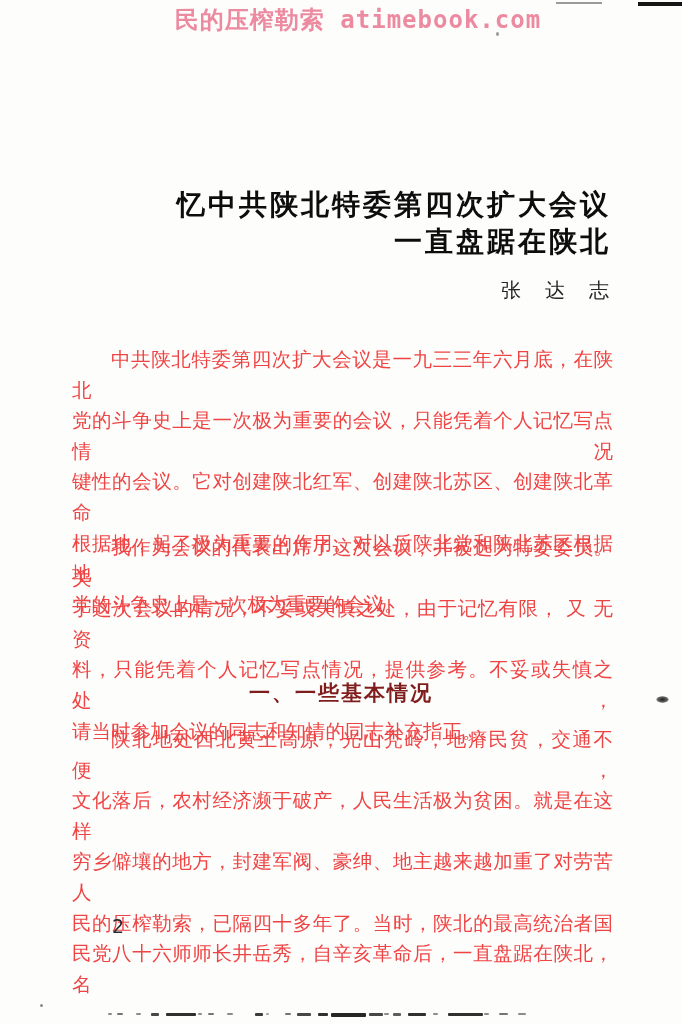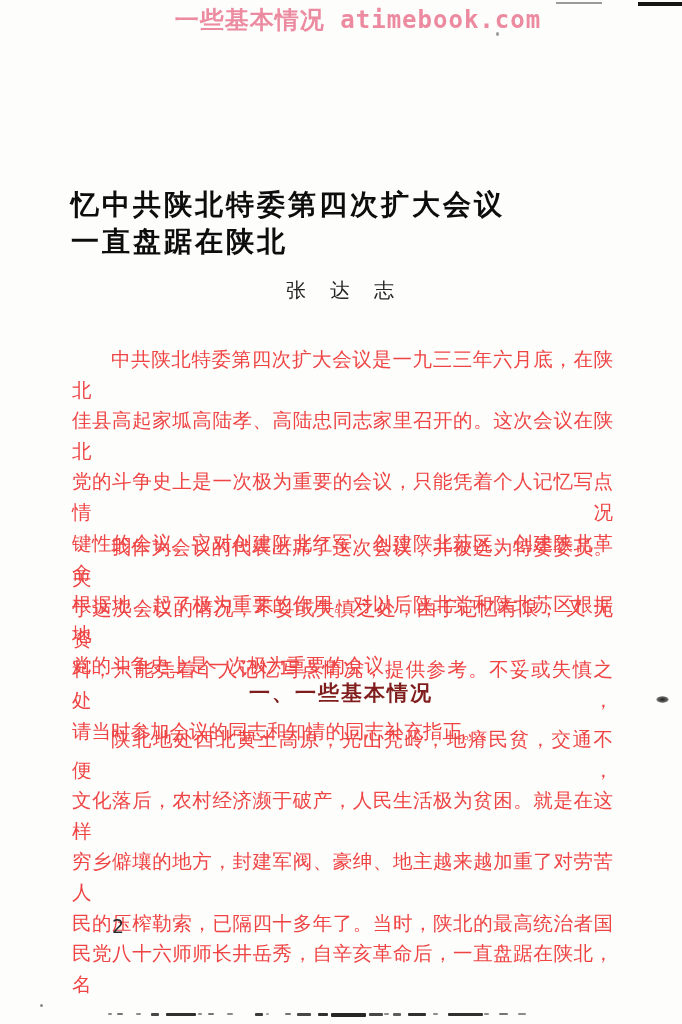--- a/index.html
+++ b/index.html
@@ -25,26 +25,26 @@
   .mark-top-black{left:638px;top:2px;width:44px;height:4px;background:#151515;}
   .smudge-right{
     left:656px;top:696px;width:13px;height:7px;border-radius:50%;
     background:radial-gradient(ellipse at center,#222 0%,#666 55%,transparent 75%);
   }
   .speck-bl{left:40px;top:1004px;width:3px;height:3px;background:#8a8a8a;border-radius:50%;}
   .speck-top{left:496px;top:32px;width:3px;height:4px;background:#9a9a9a;border-radius:50%;}
 
   .title{
     position:absolute;top:186px;left:71px;width:540px;margin:0;
-    text-align:left;color:#0d0d0d;
+    text-align:right;color:#0d0d0d;
     font-size:28px;font-weight:bold;line-height:37px;letter-spacing:3px;
   }
   .author{
     position:absolute;top:277px;left:71px;width:540px;
-    text-align:center;color:#262626;
+    text-align:right;color:#262626;
     font-size:20px;letter-spacing:2px;
   }
   .para{position:absolute;left:72px;width:541px;color:#ef4444;}
   .line{
     line-height:30.6px;font-size:19.5px;
     text-align:justify;text-align-last:justify;
     white-space:pre-wrap;
   }
   .line.indent{text-indent:2em;}
   .line.short{text-align-last:left;}
@@ -62,38 +62,37 @@
   }
   
   .bottom-frags{position:absolute;left:0;top:1013px;width:682px;height:6px;}
   .bottom-frags span{position:absolute;top:0;background:#1a1a1a;border-radius:1px;display:block;}
 </style>
 </head>
 <body>
 
 <div class="page">
 
-  <div class="watermark">一些基本情况 atimebook.com</div>
+  <div class="watermark">民的压榨勒索 atimebook.com</div>
 
   <div class="mark mark-top-gray"></div>
   <div class="mark mark-top-black"></div>
   <div class="mark speck-top"></div>
   <div class="mark smudge-right"></div>
   <div class="mark speck-bl"></div>
 
   <h1 class="title">
     <div>忆中共陕北特委第四次扩大会议</div>
     <div>一直盘踞在陕北</div>
   </h1>
 
   <div class="author">张　达　志</div>
 
   <div class="para p1">
     <div class="line indent">中共陕北特委第四次扩大会议是一九三三年六月底，在陕北</div>
-    <div class="line">佳县高起家坬高陆孝、高陆忠同志家里召开的。这次会议在陕北</div>
     <div class="line">党的斗争史上是一次极为重要的会议，只能凭着个人记忆写点情况</div>
     <div class="line">键性的会议。它对创建陕北红军、创建陕北苏区、创建陕北革命</div>
     <div class="line">根据地，起了极为重要的作用。对以后陕北党和陕北苏区根据地</div>
     <div class="line short">党的斗争史上是一次极为重要的会议。</div>
   </div>
 
   <div class="para p2">
     <div class="line indent">我作为会议的代表出席了这次会议，并被选为特委委员。关</div>
     <div class="line">于这次会议的情况，不妥或失慎之处，由于记忆有限， 又 无 资</div>
     <div class="line">料，只能凭着个人记忆写点情况，提供参考。不妥或失慎之处，</div>

